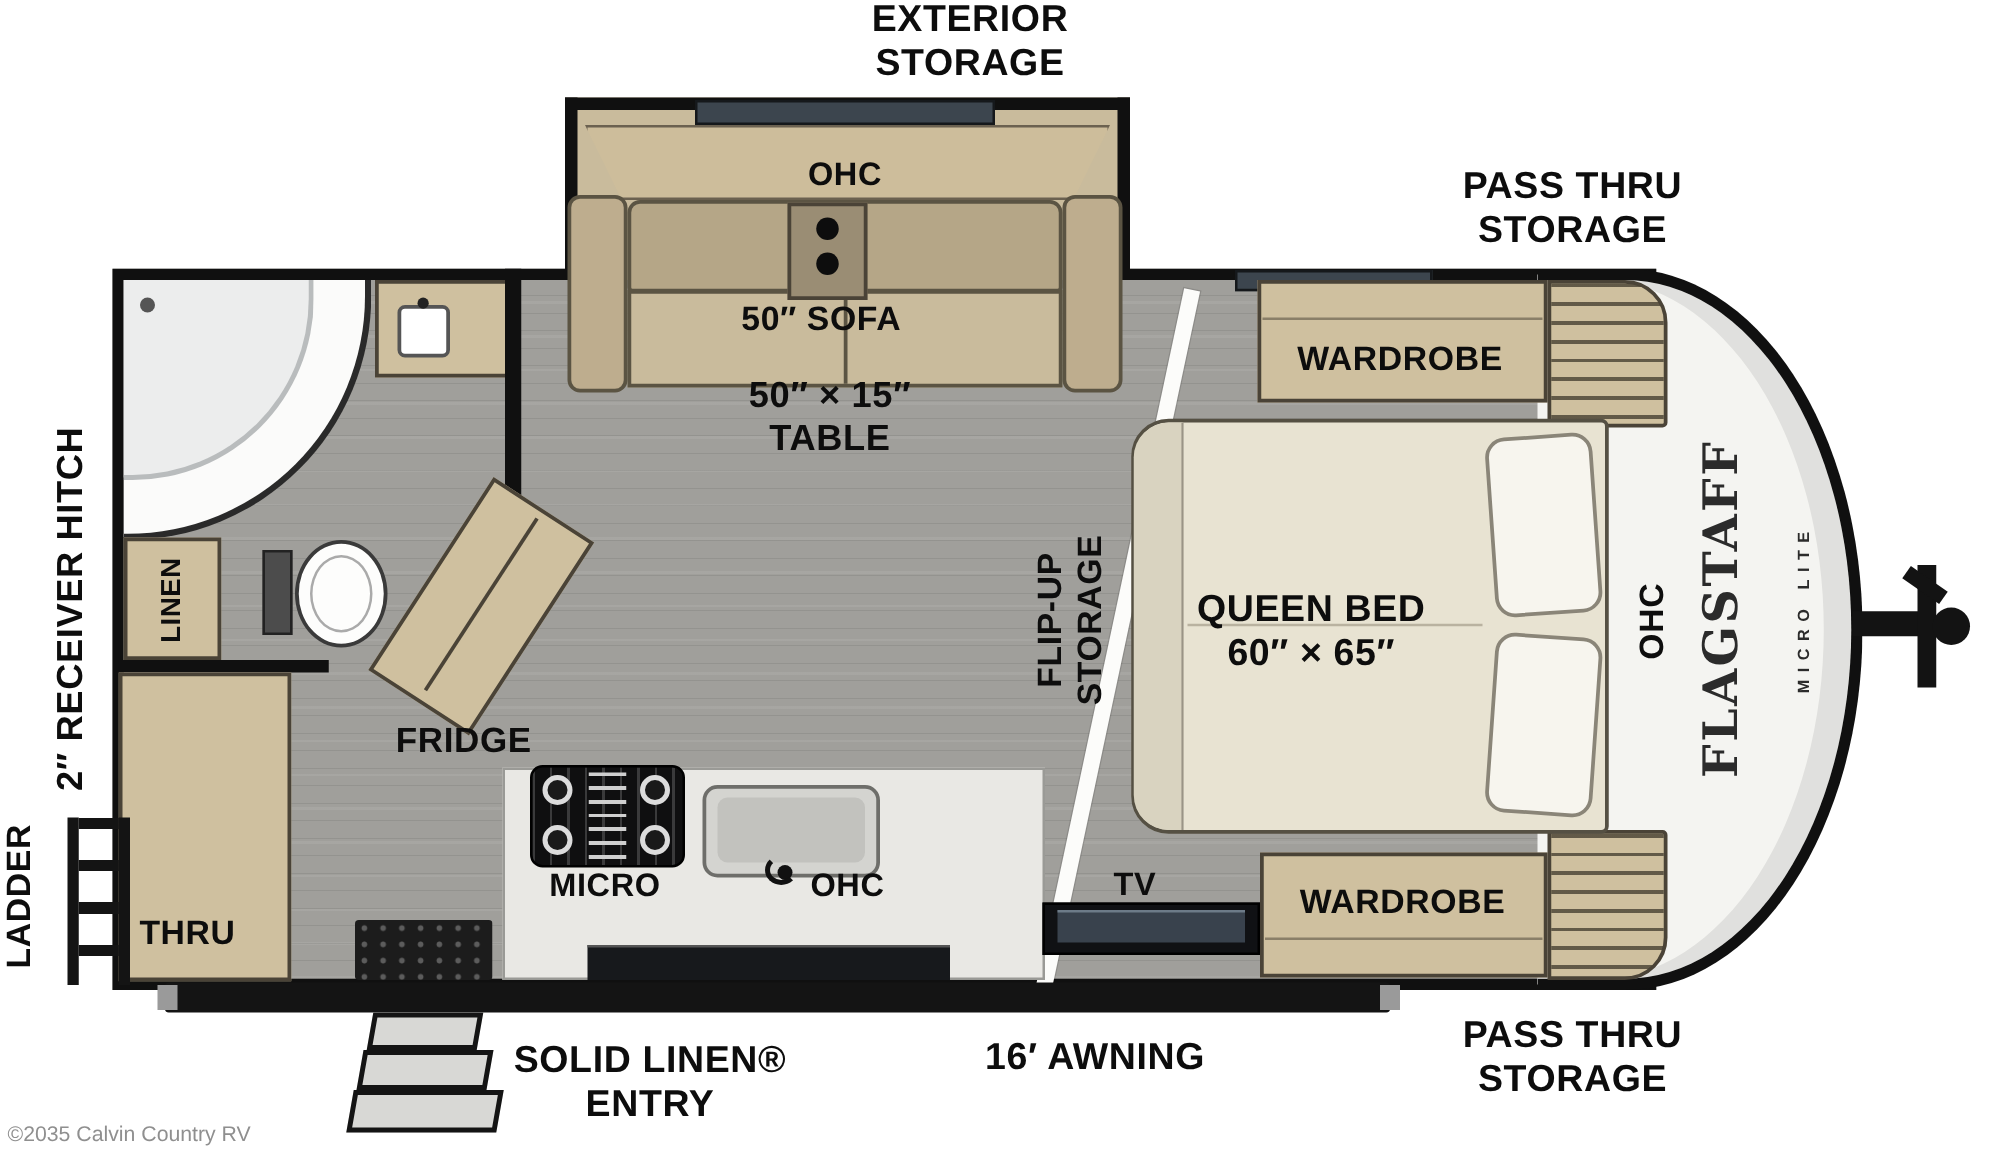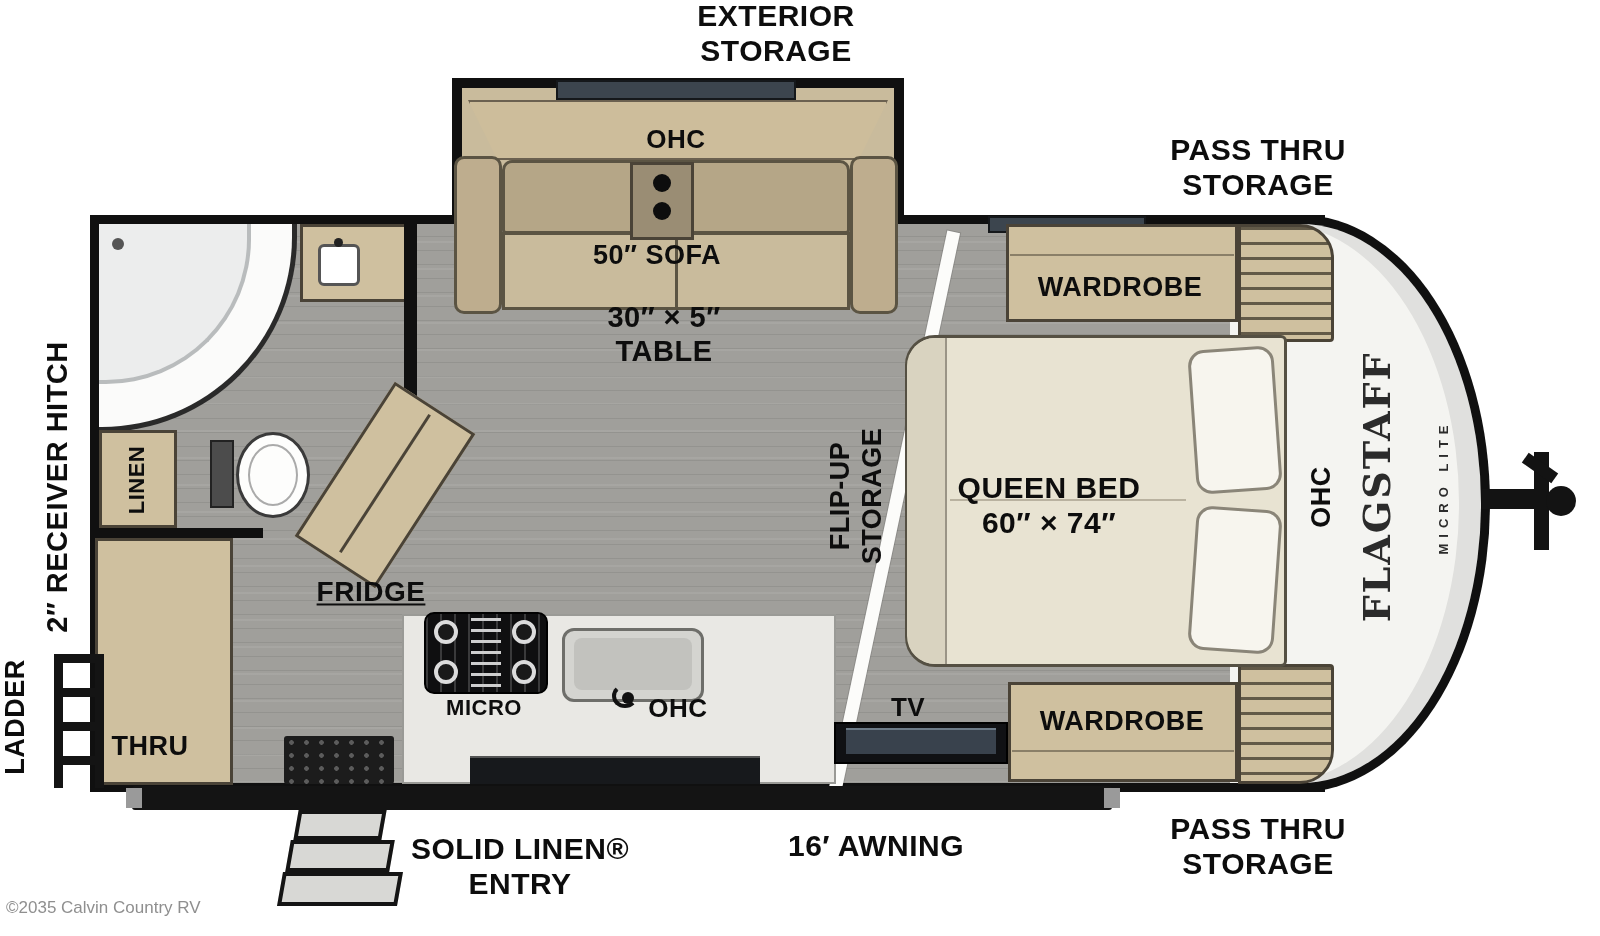--- a/index.html
+++ b/index.html
@@ -145,38 +145,38 @@
   <div class="abs" style="left:54px; top:654px; width:50px; height:134px;
               border-left:9px solid #141414; border-right:9px solid #141414;
               background:repeating-linear-gradient(180deg, #141414 0 9px, transparent 9px 34px); z-index:15;"></div>
 
   <div class="lbl" style="left:776px; top:33px; font-size:30px;">EXTERIOR
 STORAGE</div>
   <div class="lbl" style="left:1258px; top:167px; font-size:30px;">PASS THRU
 STORAGE</div>
   <div class="lbl" style="left:676px; top:139px; font-size:26px;">OHC</div>
   <div class="lbl" style="left:657px; top:256px; font-size:27px;">50″ SOFA</div>
-  <div class="lbl" style="left:664px; top:334px; font-size:29px;">30″ × 5″
+  <div class="lbl" style="left:664px; top:334px; font-size:29px;">50″ × 15″
 TABLE</div>
   <div class="lbl" style="left:1120px; top:288px; font-size:27px;">WARDROBE</div>
   <div class="lbl" style="left:1049px; top:505px; font-size:30px;">QUEEN BED
-60″ × 74″</div>
+60″ × 65″</div>
   <div class="lbl v" style="left:1322px; top:497px; font-size:27px;">OHC</div>
   <div class="lbl v" style="left:857px; top:496px; font-size:27px;">FLIP-UP
 STORAGE</div>
   <div class="lbl v" style="left:1403px; top:487px;">
     <div style="font-family:'DejaVu Serif', serif; font-size:38px; letter-spacing:2px; font-weight:700; color:#2b2b2b;">FLAGSTAFF</div>
     <div style="font-size:13px; letter-spacing:6px; font-weight:700; color:#2b2b2b; margin-top:2px;">MICRO LITE</div>
   </div>
   <div class="lbl v" style="left:137px; top:480px; font-size:22px;">LINEN</div>
   <div class="lbl v" style="left:57px; top:487px; font-size:29px; white-space:nowrap;">2″ RECEIVER HITCH</div>
   <div class="lbl v" style="left:16px; top:717px; font-size:27px;">LADDER</div>
   <div class="lbl" style="left:150px; top:747px; font-size:27px;">THRU</div>
-  <div class="lbl" style="left:371px; top:592px; font-size:28px;text-decoration:underline;">FRIDGE</div>
-  <div class="lbl" style="left:484px; top:708px; font-size:22px;">MICRO</div>
+  <div class="lbl" style="left:371px; top:592px; font-size:28px;">FRIDGE</div>
+  <div class="lbl" style="left:484px; top:708px; font-size:26px;">MICRO</div>
   <div class="lbl" style="left:678px; top:708px; font-size:26px;">OHC</div>
   <div class="lbl" style="left:908px; top:707px; font-size:26px;">TV</div>
   <div class="lbl" style="left:1122px; top:722px; font-size:27px;">WARDROBE</div>
   <div class="lbl" style="left:1258px; top:846px; font-size:30px;">PASS THRU
 STORAGE</div>
   <div class="lbl" style="left:520px; top:866px; font-size:30px;">SOLID LINEN®
 ENTRY</div>
   <div class="lbl" style="left:876px; top:846px; font-size:30px;">16′ AWNING</div>
 
   <div class="copy">©2035 Calvin Country RV</div>

